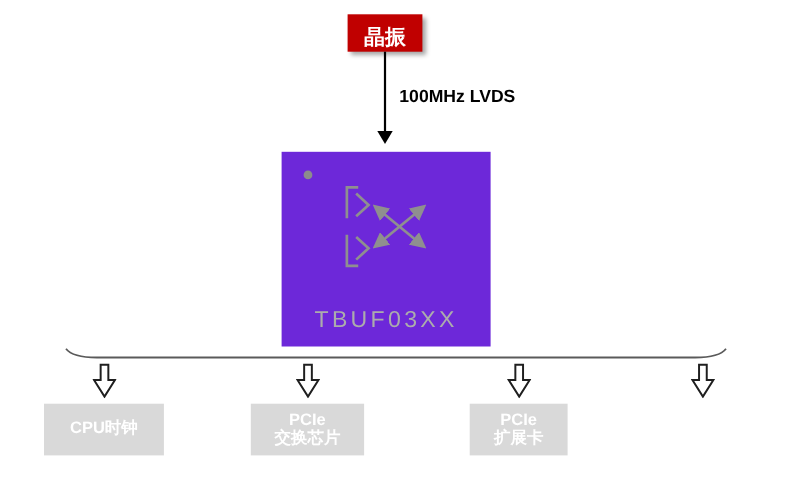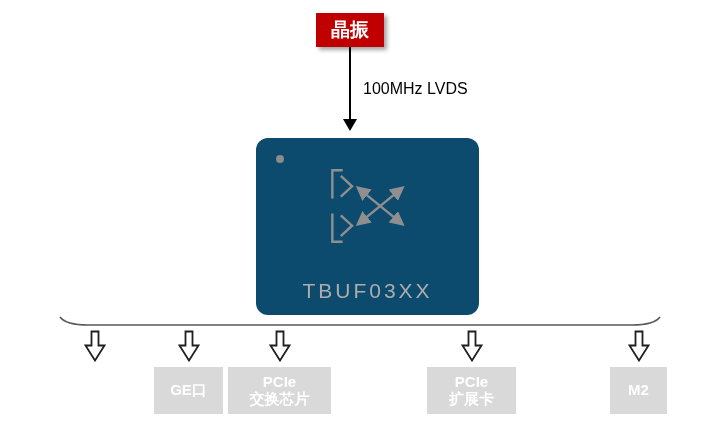--- a/index.html
+++ b/index.html
@@ -1,31 +1,31 @@
 <!DOCTYPE html>
 <html><head>
 <meta charset="utf-8">
 <style>
   html,body{margin:0;padding:0;}
   body{font-family:"Liberation Sans",sans-serif;background:#ffffff;}
   .canvas{position:relative;width:720px;height:440px;background:#ffffff;overflow:hidden;}
 
   
   .osc-box{position:absolute;left:316px;top:13px;width:68px;height:34px;background:#C00000;color:#ffffff;
-    font-weight:bold;font-size:19px;display:flex;align-items:center;justify-content:center;
+    font-weight:bold;font-size:19px;display:flex;align-items:flex-end;justify-content:center;
     box-shadow:3px 3px 4px rgba(0,0,0,.35);}
 
   
   .sig-line{position:absolute;left:349px;top:47px;width:2px;height:73px;background:#000000;}
   .sig-head{position:absolute;left:343px;top:119px;width:0;height:0;
     border-left:7px solid transparent;border-right:7px solid transparent;border-top:12px solid #000000;}
-  .sig-label{position:absolute;left:363px;top:80px;font-size:16px;font-weight:normal;color:#000000;}
+  .sig-label{position:absolute;left:363px;top:80px;font-size:16px;font-weight:bold;color:#000000;}
 
   
-  .chip{position:absolute;left:256px;top:138px;width:223px;height:177px;background:#0c4a6e;border-radius:12px;}
+  .chip{position:absolute;left:256px;top:138px;width:190px;height:177px;background:#6d28d9;border-radius:0;}
   .chip-dot{position:absolute;left:20px;top:17px;width:8px;height:8px;border-radius:50%;background:#8C8C8C;}
   .chip-logo{position:absolute;left:50%;top:22px;transform:translateX(-50%);}
   .chip-label{position:absolute;left:0;right:0;bottom:12px;text-align:center;color:#ACACAC;
     font-size:21px;letter-spacing:3px;}
 
   
   .brace{position:absolute;left:58px;top:314px;}
 
   
   .out{position:absolute;top:330px;display:flex;flex-direction:column;align-items:center;}
@@ -74,28 +74,23 @@
   </div>
 
   <svg class="brace" width="604" height="14" viewBox="0 0 604 14">
     <path d="M2,3 Q8,11 30,11 L574,11 Q596,11 602,3" stroke="#5A5A5A" stroke-width="1.6" fill="none"></path>
   </svg>
 
   <div class="out o1">
     <svg width="22" height="32" viewBox="0 0 22 32">
         <path d="M7.5,1.5 H14.5 V15.5 H20.5 L11,30.5 L1.5,15.5 H7.5 Z" fill="#ffffff" stroke="#1F1F1F" stroke-width="1.8"></path>
       </svg>
+    <div class="box">CPU时钟</div>
   </div>
 
-  <div class="out o2">
-    <svg width="22" height="32" viewBox="0 0 22 32">
-        <path d="M7.5,1.5 H14.5 V15.5 H20.5 L11,30.5 L1.5,15.5 H7.5 Z" fill="#ffffff" stroke="#1F1F1F" stroke-width="1.8"></path>
-      </svg>
-    <div class="box">GE口</div>
-  </div>
 
   <div class="out o3">
     <svg width="22" height="32" viewBox="0 0 22 32">
         <path d="M7.5,1.5 H14.5 V15.5 H20.5 L11,30.5 L1.5,15.5 H7.5 Z" fill="#ffffff" stroke="#1F1F1F" stroke-width="1.8"></path>
       </svg>
     <div class="box">PCIe
 交换芯片</div>
   </div>
 
 
@@ -105,16 +100,15 @@
       </svg>
     <div class="box">PCIe
 扩展卡</div>
   </div>
 
 
   <div class="out o7">
     <svg width="22" height="32" viewBox="0 0 22 32">
         <path d="M7.5,1.5 H14.5 V15.5 H20.5 L11,30.5 L1.5,15.5 H7.5 Z" fill="#ffffff" stroke="#1F1F1F" stroke-width="1.8"></path>
       </svg>
-    <div class="box">M2</div>
   </div>
 
 </div>
 
 </body></html>

